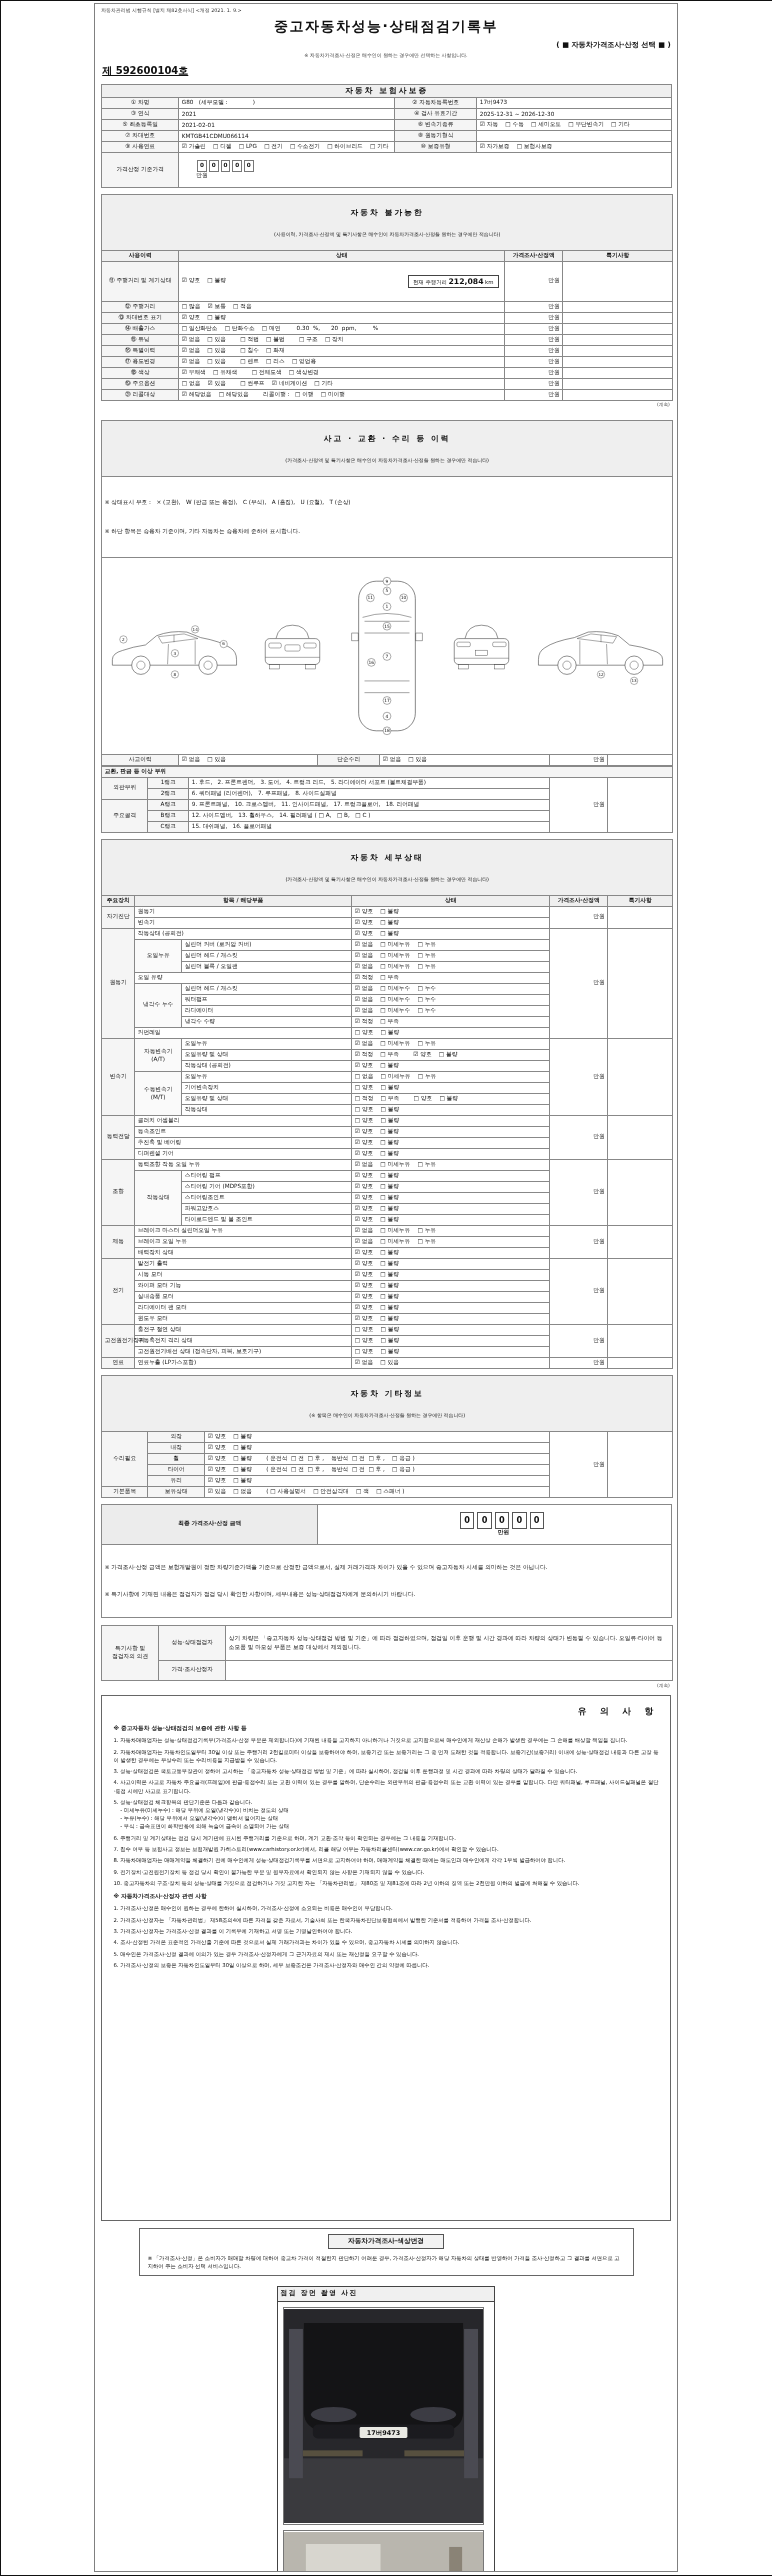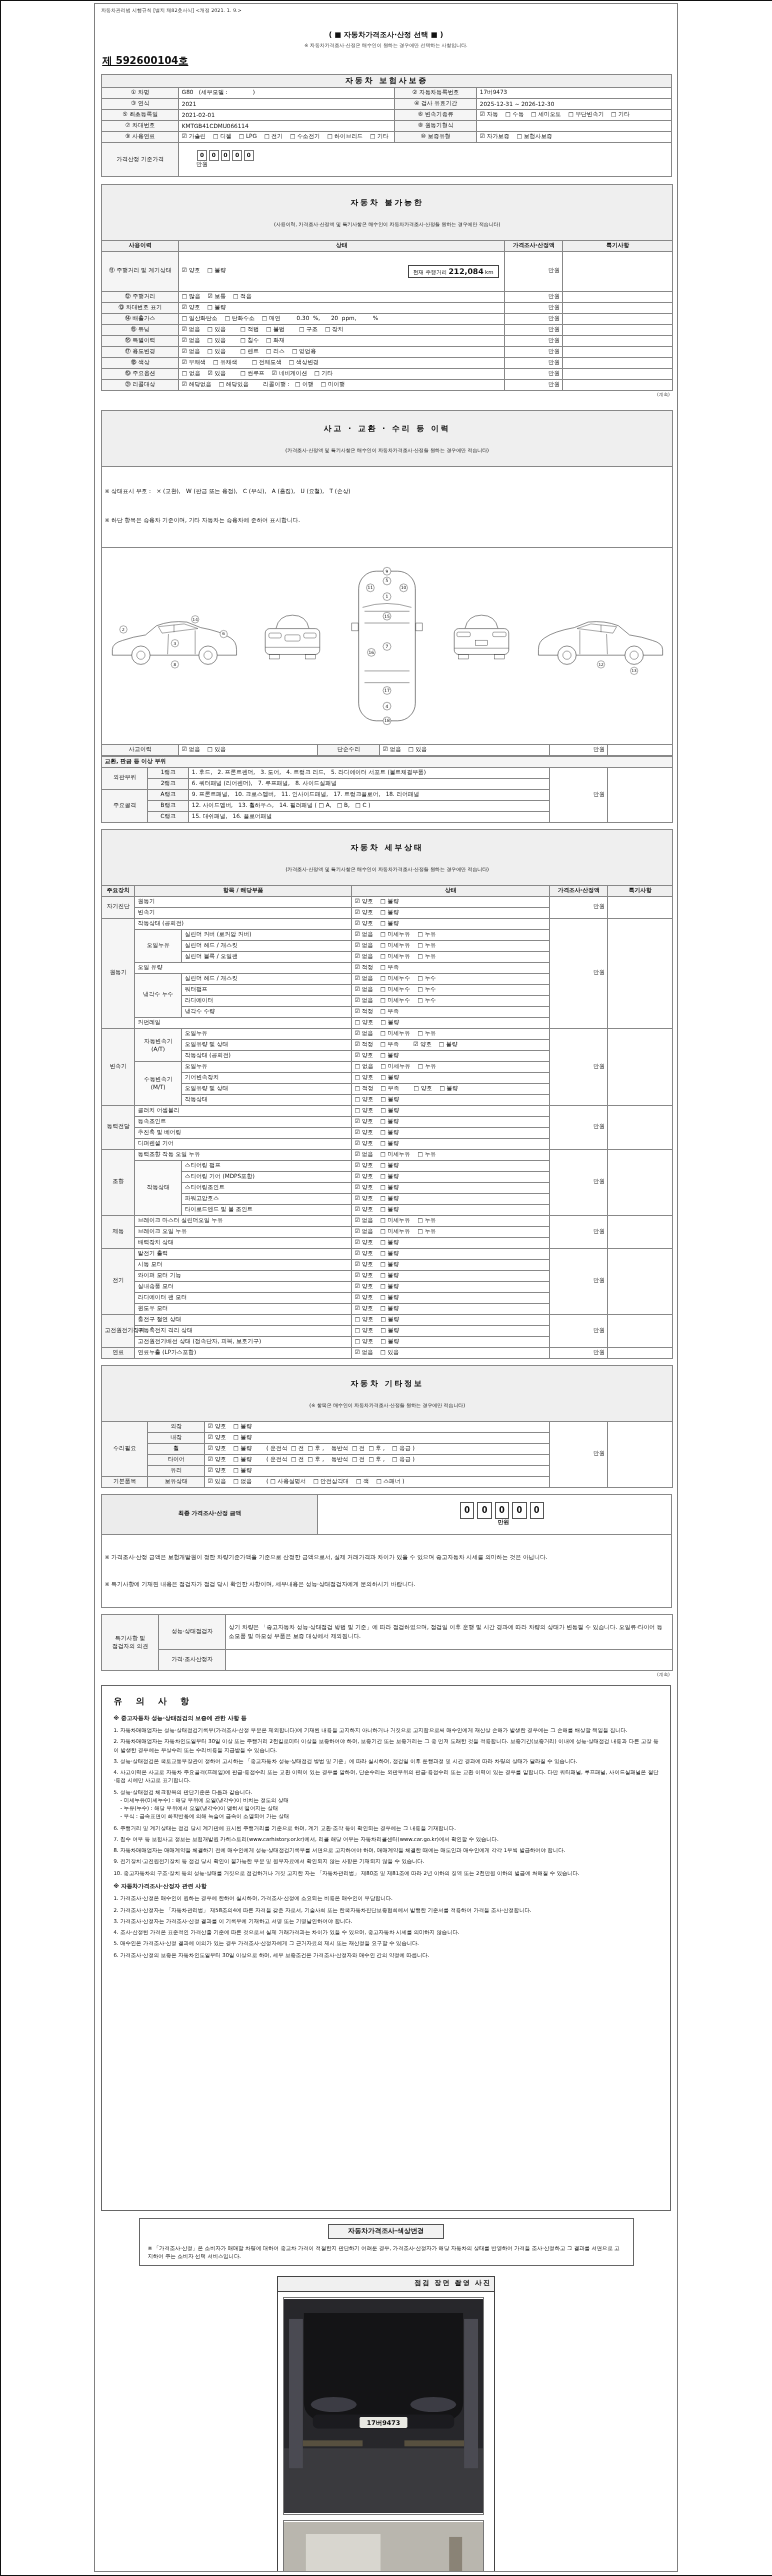--- a/index.html
+++ b/index.html
@@ -4,21 +4,21 @@
 <style>
   html,body{margin:0;padding:0;}
   body{
     width:773px;height:2576px;position:relative;background:#ffffff;
     font-family:"DejaVu Sans","Liberation Sans",sans-serif;color:#111;
   }
   .pageframe{position:absolute;left:0;top:0;width:773px;height:2576px;border:1px solid #111;box-sizing:border-box;pointer-events:none;}
   .doc{position:absolute;left:94px;top:3.1px;width:584px;height:2569px;border:0.5px solid #808080;box-sizing:border-box;padding:3.1px 6.2px;background:#fff;overflow:hidden;}
   .formref{font-size:4.9px;color:#333;}
   .title{text-align:center;font-size:14px;font-weight:bold;letter-spacing:1.5px;margin-top:5.2px;}
-  .subtitle{text-align:center;font-size:7.2px;font-weight:bold;margin-top:17px;}
+  .subtitle{text-align:right;font-size:7.2px;font-weight:bold;margin-top:4px;}
   .subnote{text-align:center;font-size:4.9px;color:#333;margin-top:1.5px;}
   .docno{font-size:10px;font-weight:bold;margin:6.2px 0 0 1px;text-decoration:underline;}
   table.tbl{border-collapse:collapse;width:571px;table-layout:fixed;margin-top:6.2px;}
   table.tbl td,table.tbl th{border:0.5px solid #888;font-size:5.7px;padding:1px 2.6px;vertical-align:middle;white-space:pre-wrap;word-break:keep-all;}
   table.tbl th{background:#efefef;font-weight:bold;}
   th.sec{background:#e2e2e2;padding:2.1px;}
   .sec-t{font-size:7.7px;font-weight:bold;letter-spacing:2.1px;text-align:center;}
   .sec-n{font-size:4.9px;font-weight:normal;text-align:center;margin-top:1px;}
   .lbl{background:#f5f5f5;text-align:center;}
   .sub{background:#fafafa;text-align:center;}
@@ -33,39 +33,40 @@
   .diagrow{display:flex;justify-content:space-between;align-items:center;gap:2.1px;}
   svg text{font-family:inherit;}
   .dig{display:inline-block;width:12.4px;height:14.4px;border:0.8px solid #555;margin:0 1.5px;text-align:center;line-height:14.4px;font-weight:bold;font-size:8.2px;background:#fff;}
   .digs{display:inline-block;width:7.7px;height:9.3px;border:0.5px solid #777;margin:0 1px;text-align:center;line-height:9.3px;font-weight:bold;font-size:5.7px;background:#fff;}
   .fp-label{font-size:6.7px;font-weight:bold;text-align:center;background:#ececec;}
   .fp-amt{text-align:center;padding:4.1px;}
   .fp-note{font-size:5px;line-height:1.55;padding:2.6px 5.2px;}
   .op-text{font-size:5.3px;line-height:1.55;vertical-align:top;padding:2.6px 4.1px;height:32px;}
   .cont{text-align:right;font-size:4.6px;color:#444;margin:1.5px 1px 0 0;}
   .notes{border:0.5px solid #666;margin-top:7.2px;padding:8.2px 11.3px;min-height:526px;box-sizing:border-box;}
-  .nt{text-align:left;font-size:8.8px;font-weight:bold;letter-spacing:5.2px;margin:2.1px 0 7.2px;}
+  .nt{text-align:right;font-size:8.8px;font-weight:bold;letter-spacing:5.2px;margin:2.1px 0 7.2px;}
   .nh{font-size:5.7px;font-weight:bold;margin:6.2px 0 3.1px;}
   .ni{font-size:5.3px;line-height:1.55;margin:3.1px 0;white-space:pre-wrap;text-align:justify;}
   .pbox{border:0.5px solid #666;margin:7.2px auto 0;width:495px;padding:5.2px 8.2px;text-align:center;box-sizing:border-box;}
   .pt{display:inline-block;border:0.5px solid #555;padding:2.1px 18.5px;font-weight:bold;font-size:6.7px;background:#f2f2f2;}
   .px{font-size:5.3px;text-align:left;margin-top:4.6px;line-height:1.55;}
   .phbox{width:216px;margin:9.3px auto 0;border:0.5px solid #444;background:#fff;}
-  .phtitle{text-align:right;font-weight:bold;font-size:6.7px;letter-spacing:1.5px;padding:2.6px;border-bottom:0.5px solid #444;background:#f0f0f0;}
+  .phtitle{text-align:left;font-weight:bold;font-size:6.7px;letter-spacing:1.5px;padding:2.6px;border-bottom:0.5px solid #444;background:#f0f0f0;}
   .phinner{padding:5.2px;display:flex;flex-direction:column;gap:5.2px;}
   .photo{display:block;border:0.5px solid #777;}
 </style>
 </head>
 <body>
 
 <div class="pageframe"></div>
 
 <div class="doc">
 
   <div class="formref">자동차관리법 시행규칙 [별지 제82호서식] &lt;개정 2021. 1. 9.&gt;</div>
+  <div class="title">중고자동차성능·상태점검기록부</div>
   <div class="subtitle">( ■ 자동차가격조사·산정 선택 ■ )</div>
   <div class="subnote">※ 자동차가격조사·산정은 매수인이 원하는 경우에만 선택하는 사항입니다.</div>
   <div class="docno">제 592600104호</div>
 
   <table class="tbl">
     <colgroup>
         <col style="width:77px">
         <col style="width:216px">
         <col style="width:82px">
         <col style="width:195px">

